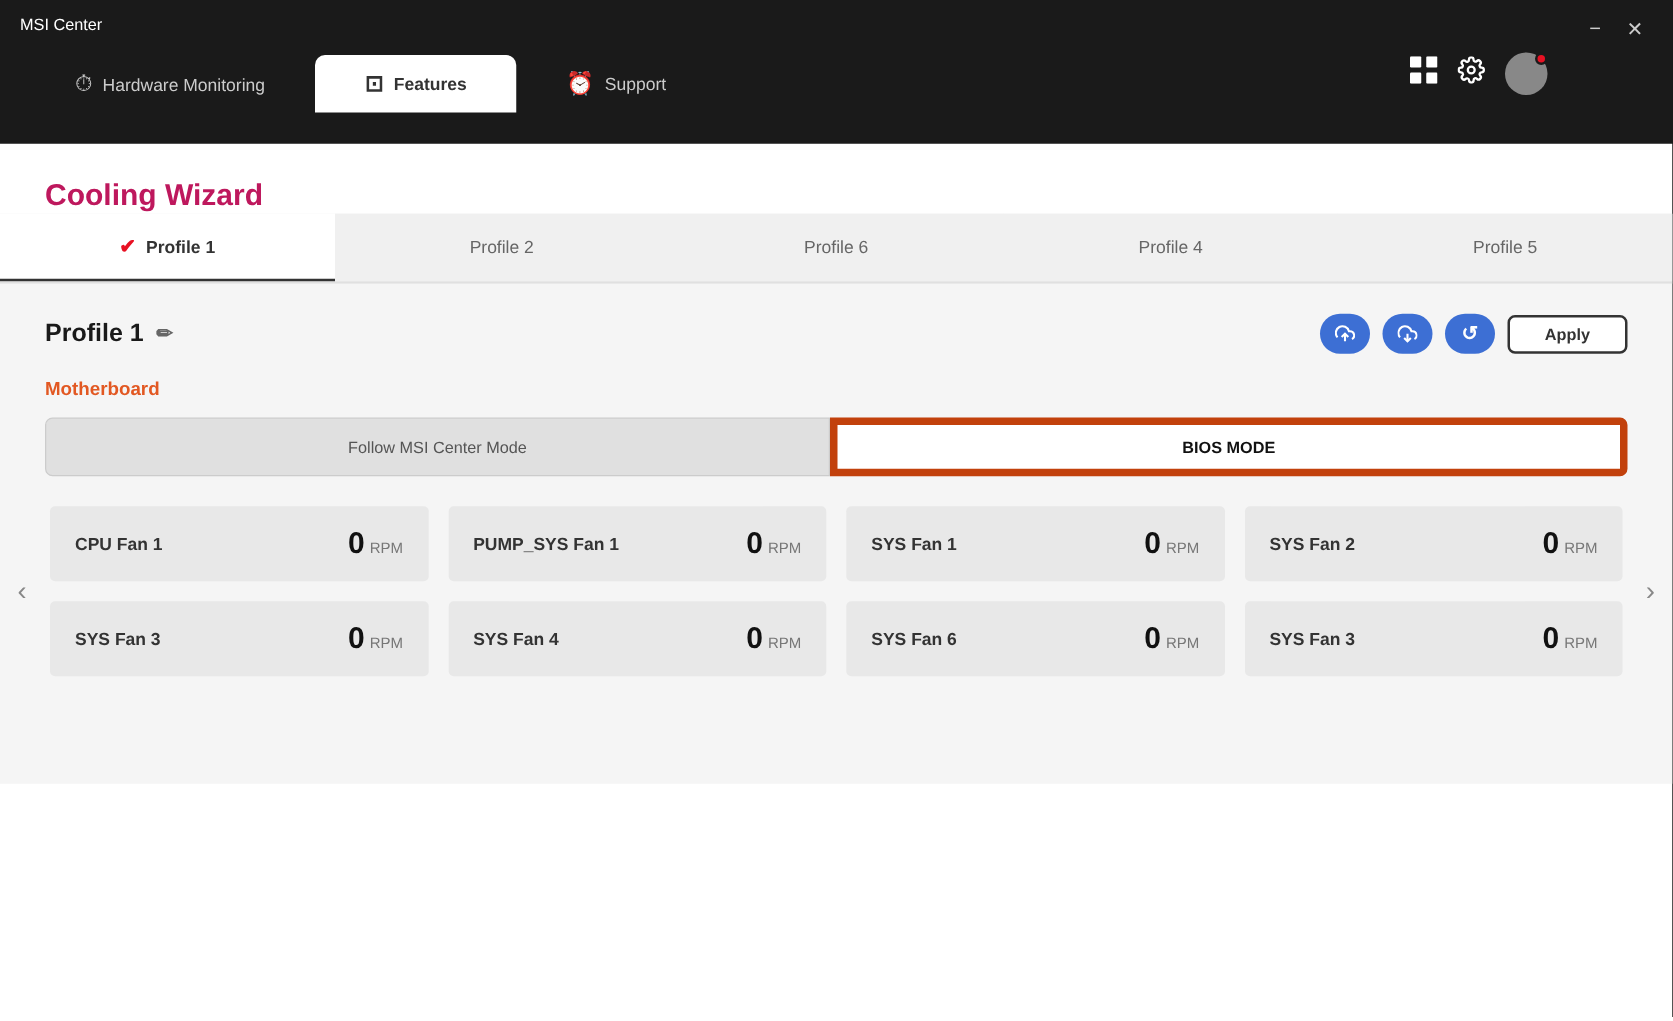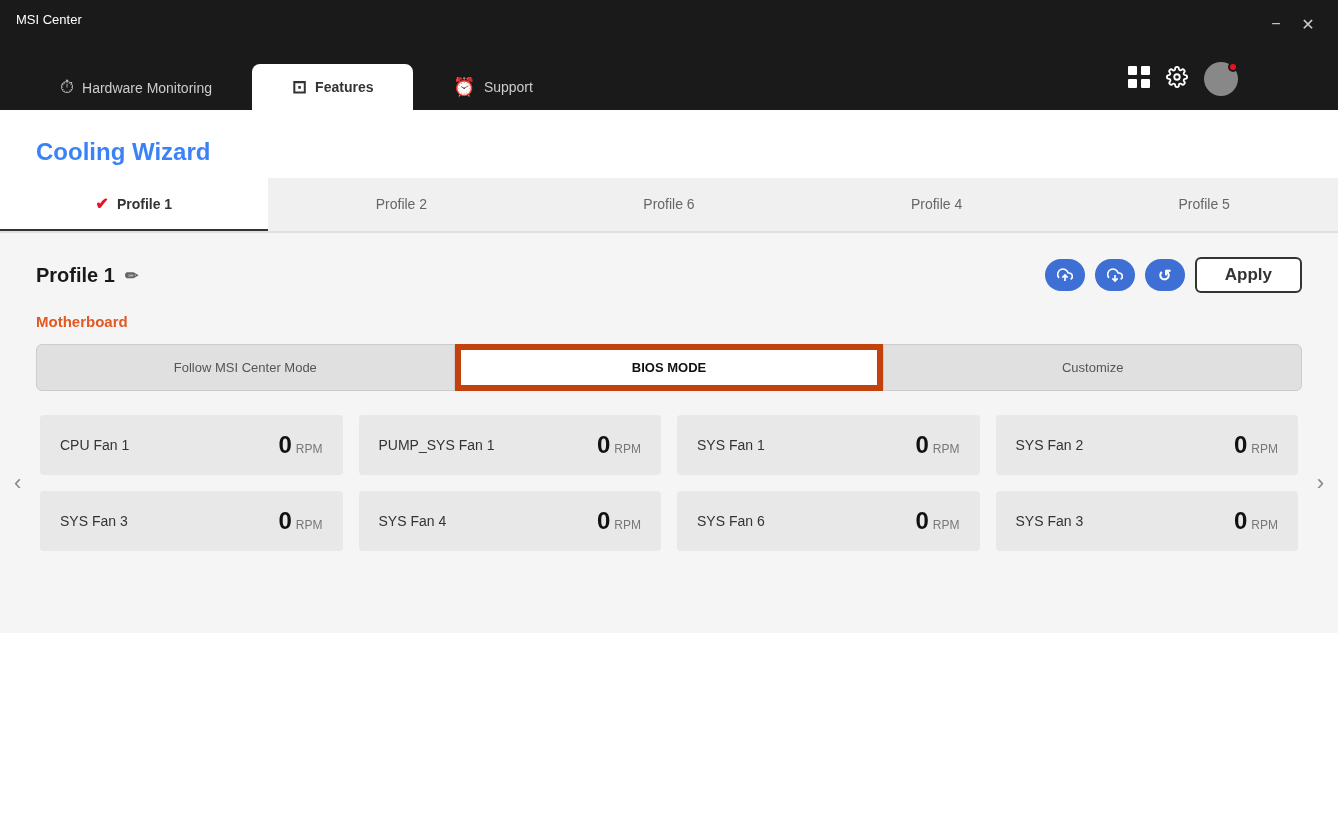--- a/index.html
+++ b/index.html
@@ -8,21 +8,21 @@
       background: #1a1a1a;
       width: 1338px;
       height: 817px;
       overflow: hidden;
       color: #333;
     }
 
     
     .title-bar {
       background: #1a1a1a;
-      height: 110px;
+      height: 90px;
       display: flex;
       align-items: center;
       padding: 0 16px;
       position: relative;
     }
     .app-title {
       color: #fff;
       font-size: 13px;
       position: absolute;
       left: 16px;
@@ -98,22 +98,23 @@
 
     
     .main-content {
       background: #fff;
       height: calc(817px - 90px);
       padding: 0;
     }
     .page-title {
       font-size: 24px;
       font-weight: 700;
-      color: #3b82f6;
-      padding: 28px 36px 12px;
+      color: #be185d;
+      padding: 28px 36px 0;
+      margin-top: 25px;
     }
 
     
     .profile-tabs {
       display: flex;
       border-bottom: 2px solid #e0e0e0;
       margin: 0 0 0 0;
       background: #f0f0f0;
     }
     .profile-tab {
@@ -184,21 +185,21 @@
       cursor: pointer;
       display: flex;
       align-items: center;
       justify-content: center;
     }
     .apply-btn {
       background: #fff;
       border: 2px solid #333;
       border-radius: 6px;
       padding: 6px 28px;
-      font-size: 17px;
+      font-size: 13px;
       font-weight: 600;
       cursor: pointer;
       color: #333;
     }
 
     
     .section-label {
       color: #e25822;
       font-size: 15px;
       font-weight: 700;
@@ -235,21 +236,21 @@
       padding: 16px 20px;
       display: flex;
       align-items: center;
       justify-content: space-between;
       margin: 4px;
       border-radius: 4px;
     }
     .fan-name {
       font-size: 14px;
       color: #333;
-      font-weight: 400;
+      font-weight: 700;
     }
     .fan-rpm {
       display: flex;
       align-items: baseline;
       gap: 4px;
     }
     .fan-value {
       font-size: 24px;
       font-weight: 700;
       color: #111;
@@ -382,21 +383,20 @@
         <button class="action-btn-blue" style="font-size:16px; font-weight:bold;">↺</button>
         <button class="apply-btn">Apply</button>
       </div>
     </div>
 
     <div class="section-label">Motherboard</div>
 
     <div class="mode-buttons">
       <button class="mode-btn">Follow MSI Center Mode</button>
       <button class="mode-btn active">BIOS MODE</button>
-      <button class="mode-btn">Customize</button>
     </div>
 
     <div class="fans-wrapper">
       <button class="nav-arrow nav-arrow-left">‹</button>
       <div class="fans-container">
 
         <div class="fan-card">
           <span class="fan-name">CPU Fan 1</span>
           <div class="fan-rpm">
             <span class="fan-value">0</span>

